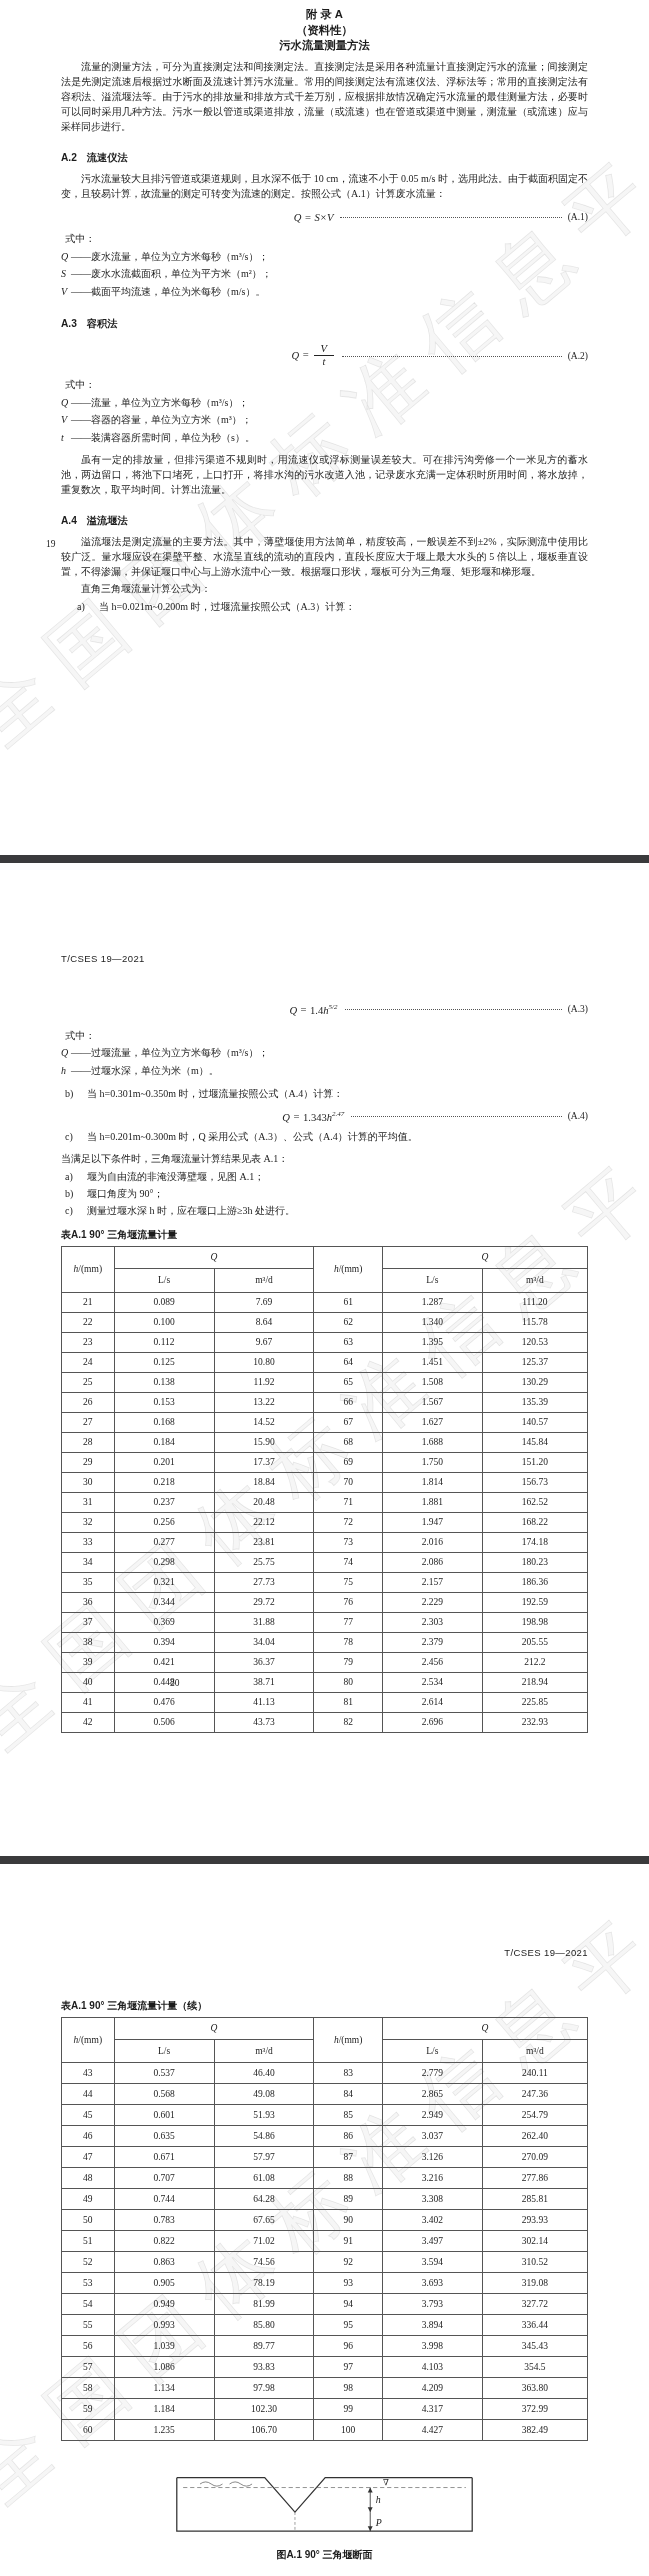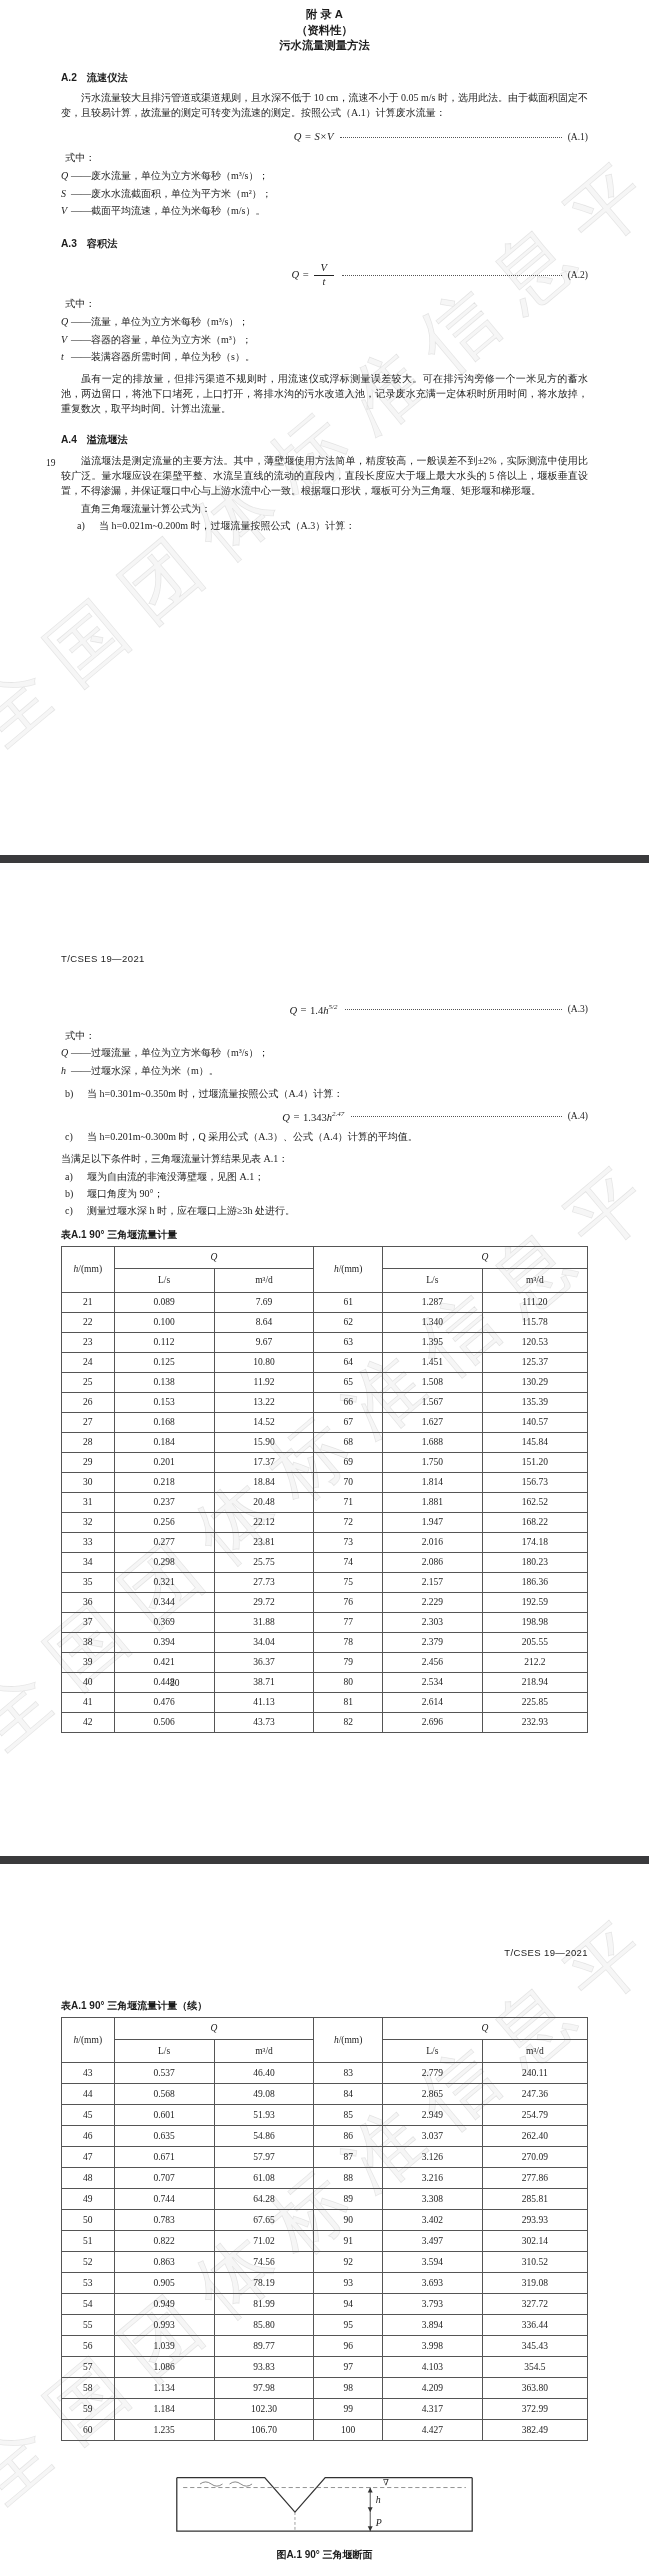--- a/index.html
+++ b/index.html
@@ -141,20 +141,21 @@
 </head>
 <body>
 
 <div class="page page1">
   <div class="wm wm1">全国团体标准信息平台</div>
 
   <div class="doc-title">附  录  A</div>
   <div class="doc-title">（资料性）</div>
   <div class="doc-title">污水流量测量方法</div>
 
+  <p class="para">流量的测量方法，可分为直接测定法和间接测定法。直接测定法是采用各种流量计直接测定污水的流量；间接测定法是先测定流速后根据过水断面及流速计算污水流量。常用的间接测定法有流速仪法、浮标法等；常用的直接测定法有容积法、溢流堰法等。由于污水的排放量和排放方式千差万别，应根据排放情况确定污水流量的最佳测量方法，必要时可以同时采用几种方法。污水一般以管道或渠道排放，流量（或流速）也在管道或渠道中测量，测流量（或流速）应与采样同步进行。</p>
 
   <div class="sec-h mt-sec">
     <span class="sec-num">A.2</span><span>流速仪法</span>
   </div>
   <p class="para">污水流量较大且排污管道或渠道规则，且水深不低于 10 cm，流速不小于 0.05 m/s 时，选用此法。由于截面积固定不变，且较易计算，故流量的测定可转变为流速的测定。按照公式（A.1）计算废水流量：</p>
 
   <div class="formula-row">
     <span class="f-spacer"></span>
     <span class="f-body"><i>Q</i><span class="f-eq">=</span><i>S×V</i></span>
     <span class="f-dots"></span>

